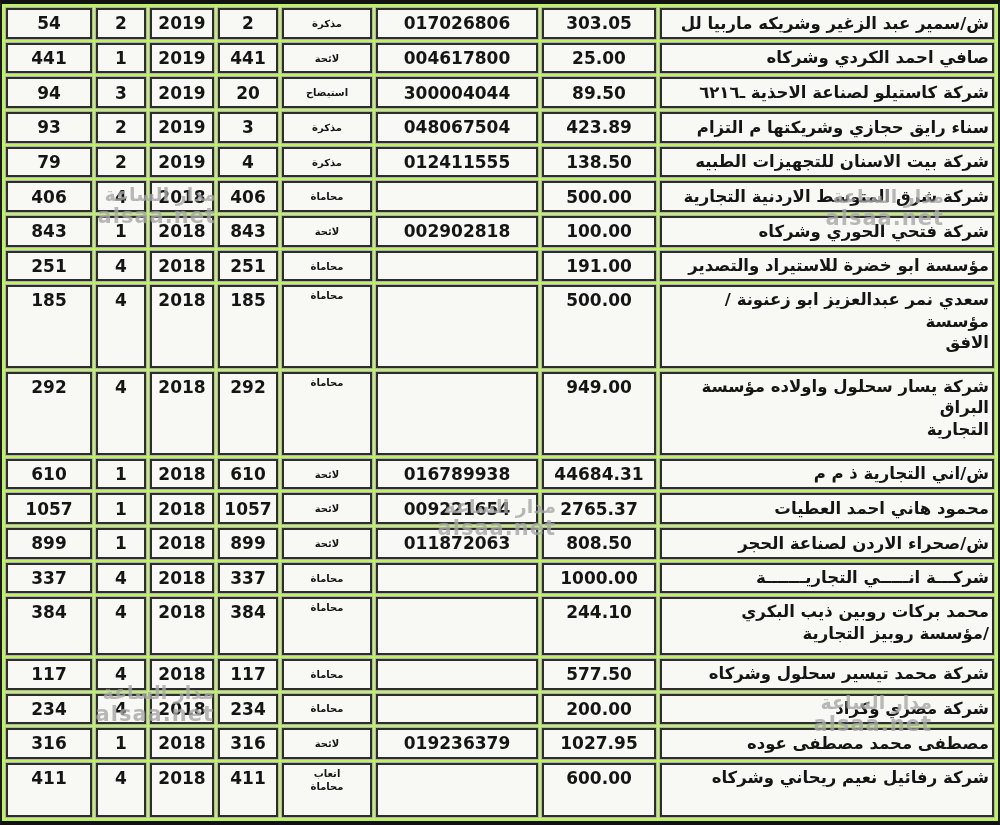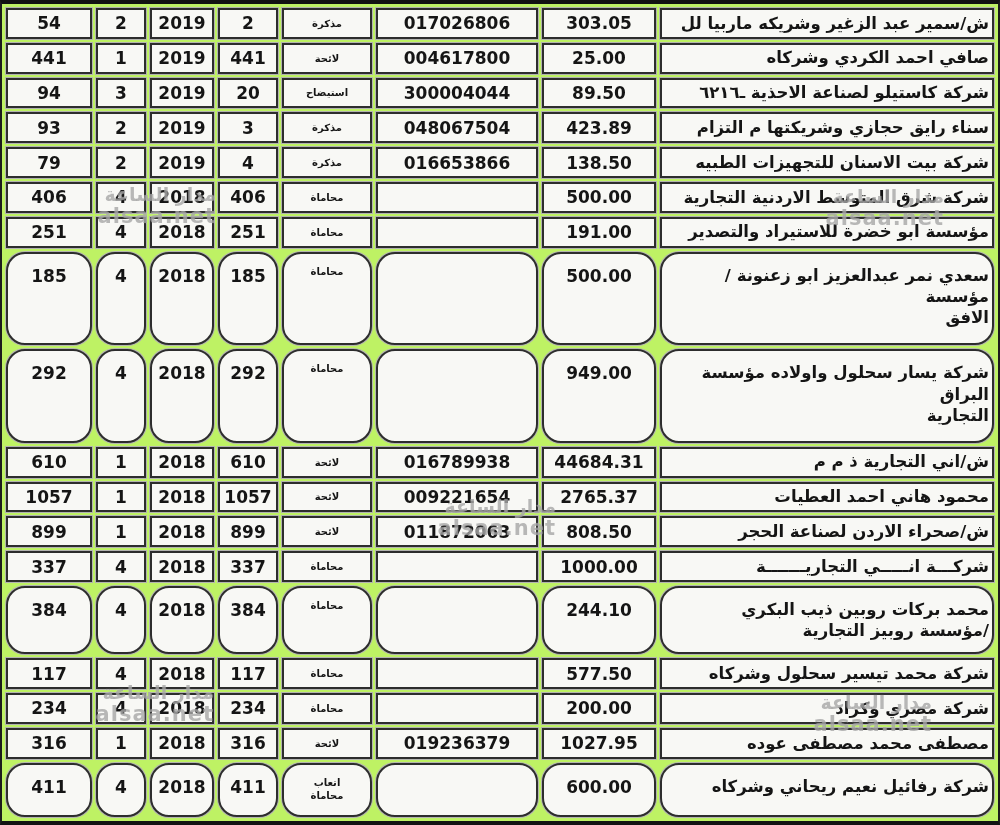--- a/index.html
+++ b/index.html
@@ -30,21 +30,21 @@
     color: #151515;
     font-weight: bold;
     font-size: 17px;
     text-align: center;
     vertical-align: middle;
     padding: 0 3px;
     overflow: hidden;
     line-height: 1.3;
   }
   tr td { height: 20px; }
-  tr.tall td { height: 46px; vertical-align: top; padding-top: 11px; border-radius: 19px; }
+  tr.tall td { height: 46px; vertical-align: top; padding-top: 2px; }
   td.cell-doc-type, td.cell-party-name {
     direction: rtl;
     font-size: 10px;
     white-space: pre-line;
   }
   td.cell-party-name { font-size: 16.5px; text-align: right; }
   
   col.c1 { width: 86px; }
   col.c2 { width: 50px; }
   col.c3 { width: 64px; }
@@ -127,33 +127,43 @@
           <td class="cell-receipt-no">048067504</td>
           <td class="cell-amount">423.89</td>
           <td class="cell-party-name">سناء رايق حجازي وشريكتها م التزام</td>
         </tr>
         <tr>
           <td class="cell-case-no">79</td>
           <td class="cell-part-no">2</td>
           <td class="cell-year">2019</td>
           <td class="cell-seq-no">4</td>
           <td class="cell-doc-type">مذكرة</td>
-          <td class="cell-receipt-no">016653866</td>
+          <td class="cell-receipt-no">012411555</td>
           <td class="cell-amount">138.50</td>
           <td class="cell-party-name">شركة بيت الاسنان للتجهيزات الطبيه</td>
         </tr>
         <tr>
           <td class="cell-case-no">406</td>
           <td class="cell-part-no">4</td>
           <td class="cell-year">2018</td>
           <td class="cell-seq-no">406</td>
           <td class="cell-doc-type">محاماة</td>
           <td class="cell-receipt-no"></td>
           <td class="cell-amount">500.00</td>
           <td class="cell-party-name">شركة شرق المتوسط الاردنية التجارية</td>
+        </tr>
+        <tr>
+          <td class="cell-case-no">843</td>
+          <td class="cell-part-no">1</td>
+          <td class="cell-year">2018</td>
+          <td class="cell-seq-no">843</td>
+          <td class="cell-doc-type">لائحة</td>
+          <td class="cell-receipt-no">002902818</td>
+          <td class="cell-amount">100.00</td>
+          <td class="cell-party-name">شركة فتحي الحوري وشركاه</td>
         </tr>
         <tr>
           <td class="cell-case-no">251</td>
           <td class="cell-part-no">4</td>
           <td class="cell-year">2018</td>
           <td class="cell-seq-no">251</td>
           <td class="cell-doc-type">محاماة</td>
           <td class="cell-receipt-no"></td>
           <td class="cell-amount">191.00</td>
           <td class="cell-party-name">مؤسسة ابو خضرة للاستيراد والتصدير</td>

